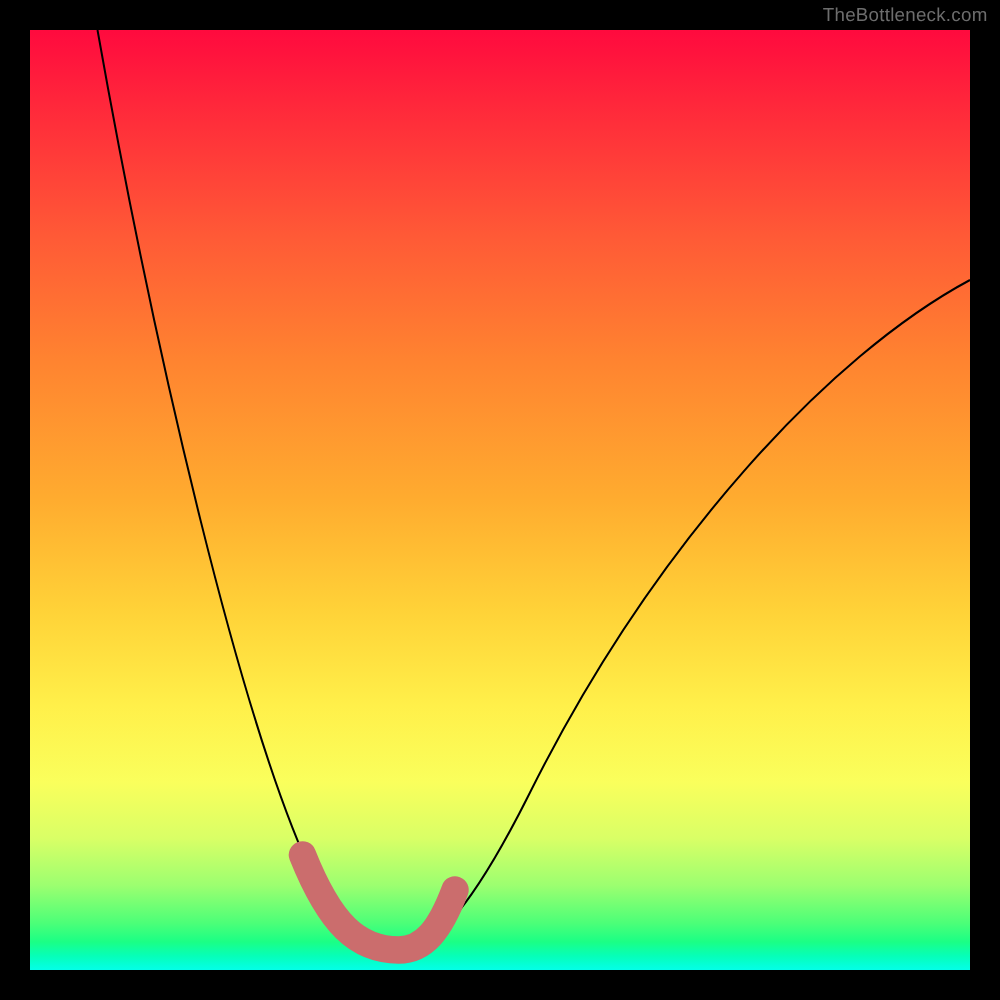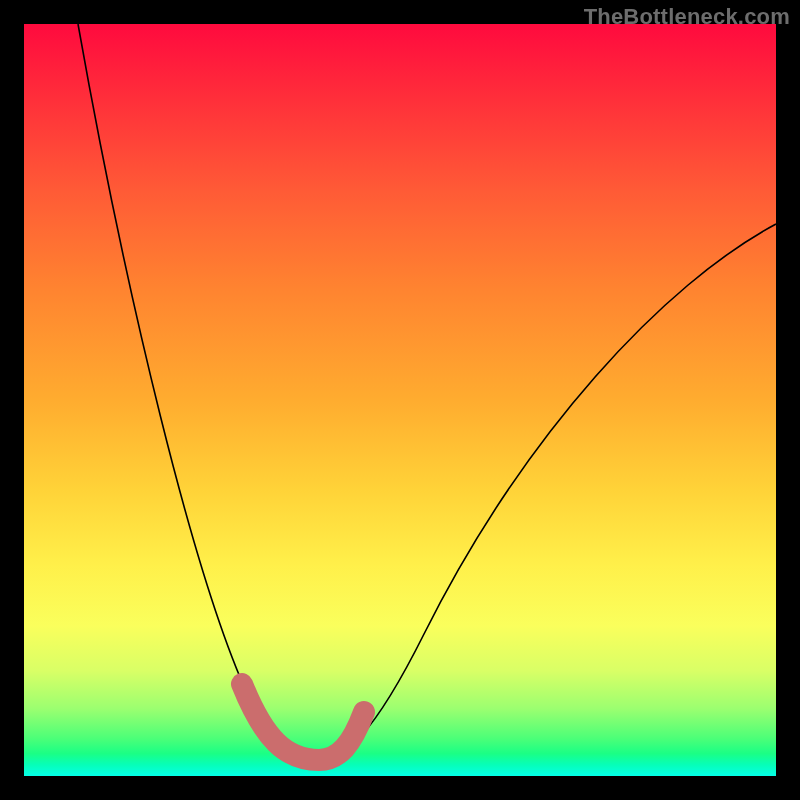--- a/index.html
+++ b/index.html
@@ -32,22 +32,22 @@
       #1bff85 97%,
       #06ffb8 98.5%,
       #04ffe8 100%
     );
   }
   .watermark {
     position: absolute;
     top: 4px;
     right: 10px;
     color: #6d6d6d;
-    font-size: 22px;
-    font-weight: 700;
+    font-size: 15px;
+    font-weight: 400;
     letter-spacing: 0.2px;
     z-index: 10;
   }
   svg.curves {
     position: absolute;
     left: 0;
     top: 0;
     width: 752px;
     height: 752px;
   }

